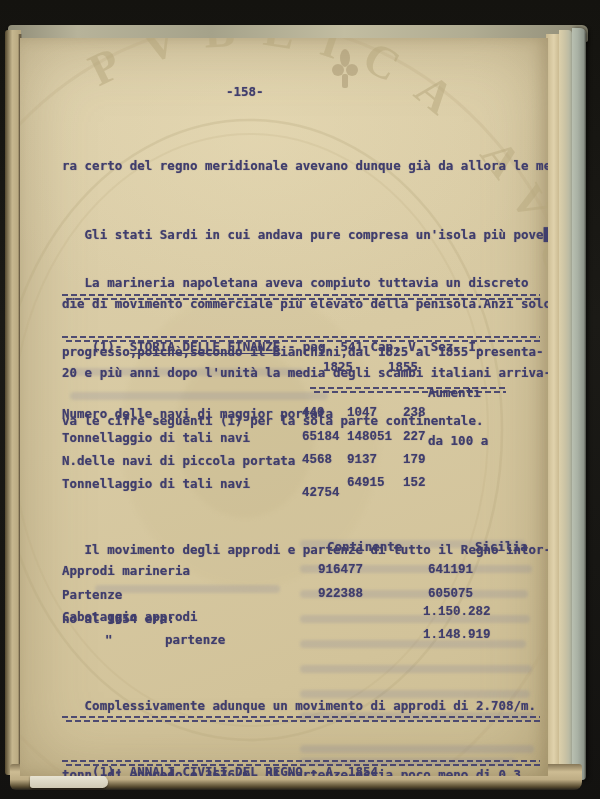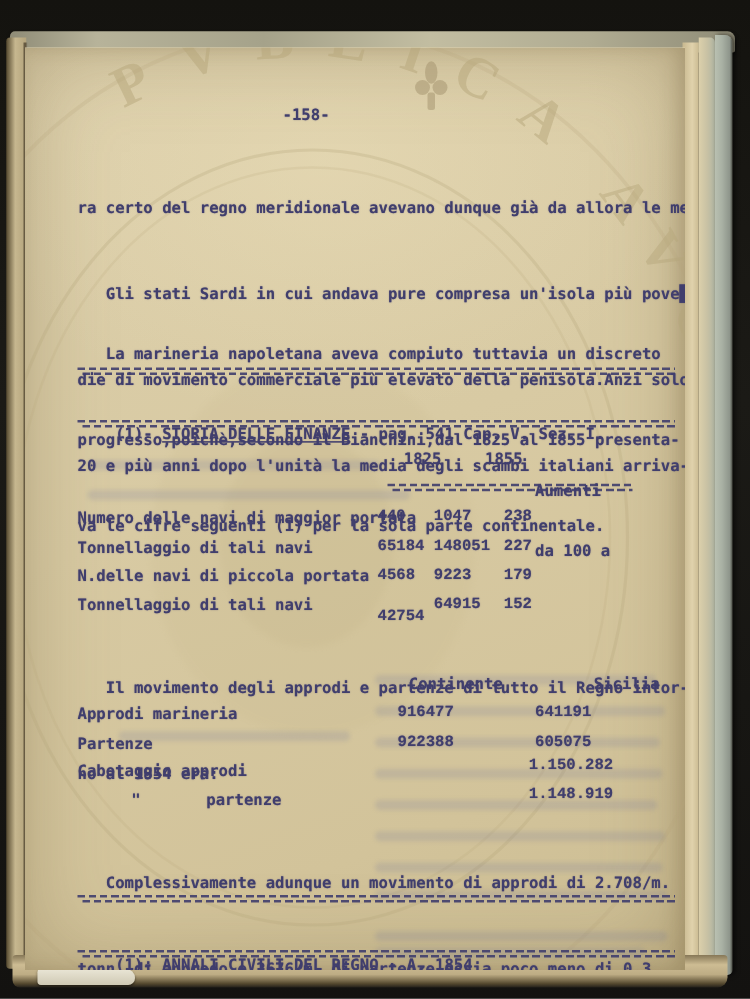--- a/index.html
+++ b/index.html
@@ -175,21 +175,21 @@
     </div>
     <div>
       <div class="ink blockpos" style="left:42px;top:388px">Tonnellaggio di tali navi</div>
       <div class="ink blockpos num" style="left:282px;top:388px;width:65px">65184</div>
       <div class="ink blockpos num" style="left:327px;top:388px;width:65px">148051</div>
       <div class="ink blockpos num" style="left:383px;top:388px;width:65px">227</div>
     </div>
     <div>
       <div class="ink blockpos" style="left:42px;top:411px">N.delle navi di piccola portata</div>
       <div class="ink blockpos num" style="left:282px;top:411px;width:65px">4568</div>
-      <div class="ink blockpos num" style="left:327px;top:411px;width:65px">9223</div>
+      <div class="ink blockpos num" style="left:327px;top:411px;width:65px">9137</div>
       <div class="ink blockpos num" style="left:383px;top:411px;width:65px">179</div>
     </div>
     <div>
       <div class="ink blockpos" style="left:42px;top:434px">Tonnellaggio di tali navi</div>
       <div class="ink blockpos num" style="left:282px;top:444px;width:65px">42754</div>
       <div class="ink blockpos num" style="left:327px;top:434px;width:65px">64915</div>
       <div class="ink blockpos num" style="left:383px;top:434px;width:65px">152</div>
     </div>
   </div>
 

